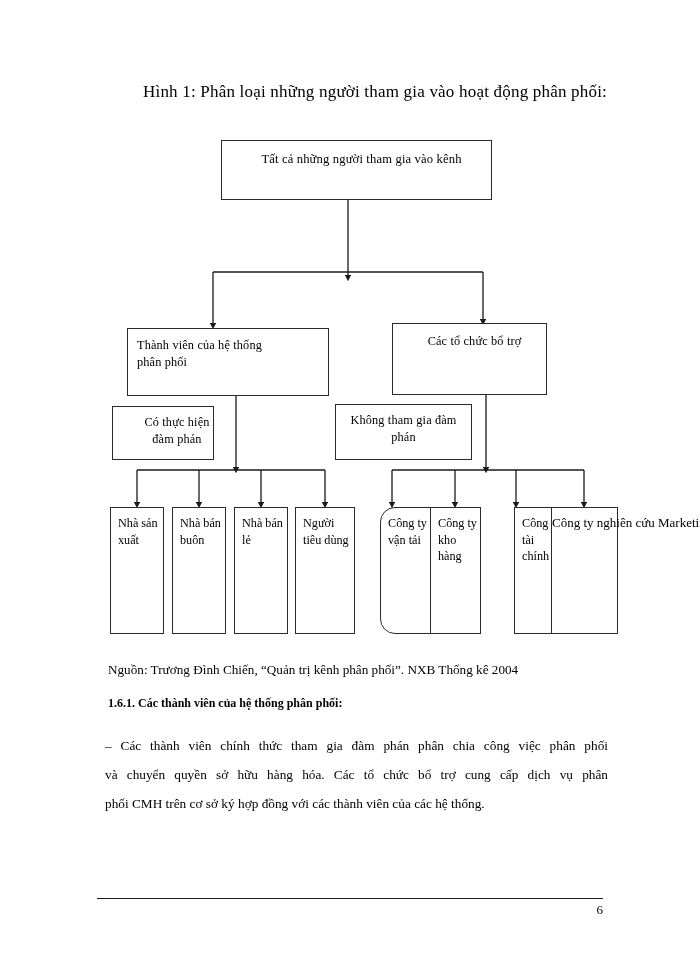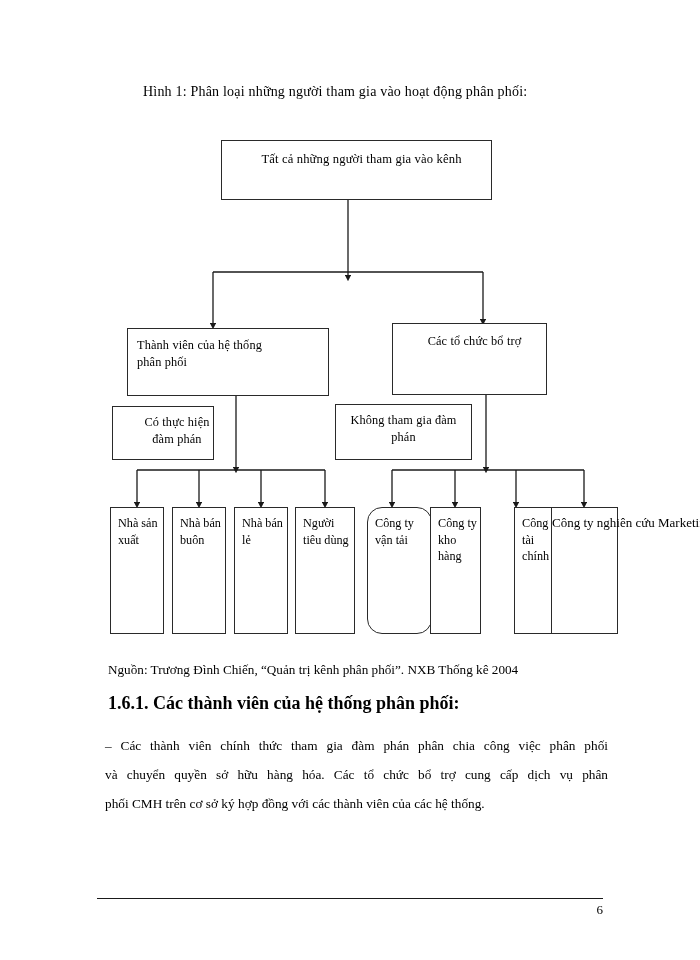--- a/index.html
+++ b/index.html
@@ -22,21 +22,21 @@
     width: 700px;
     height: 960px;
   }
 
   
   .fig-caption {
     position: absolute;
     left: 143px;
     top: 83px;
     width: 470px;
-    font-size: 14px;
+    font-size: 17px;
     line-height: 18px;
     white-space: nowrap;
     letter-spacing: 0.2px;
   }
 
   
   .diagram {
     position: absolute;
     left: 0;
     top: 0;
@@ -140,41 +140,41 @@
     text-align: center;
     font-size: 13px;
     line-height: 17.5px;
     white-space: nowrap;
   }
 
   #leaf-0 { left: 110px; width: 54px; }
   #leaf-1 { left: 172px; width: 54px; }
   #leaf-2 { left: 234px; width: 54px; }
   #leaf-3 { left: 295px; width: 60px; }
-  #leaf-4 { left: 367px; width: 65px; border-radius: 15px; }
+  #leaf-4 { left: 380px; width: 65px; border-radius: 15px; }
   #leaf-5 { left: 430px; width: 51px; }
   #leaf-6 { left: 491px; width: 50px; margin-left: 23px; }
   #leaf-7 { left: 551px; width: 67px; }
 
   
   .source-line {
     position: absolute;
     left: 108px;
     top: 661px;
     font-size: 13.2px;
     line-height: 18px;
     white-space: nowrap;
   }
 
   
   .section-heading {
     position: absolute;
     left: 108px;
     top: 694px;
-    font-size: 18px;
+    font-size: 12px;
     font-weight: bold;
     line-height: 18px;
     white-space: nowrap;
   }
 
   
   .body-par {
     position: absolute;
     left: 105px;
     top: 731px;

